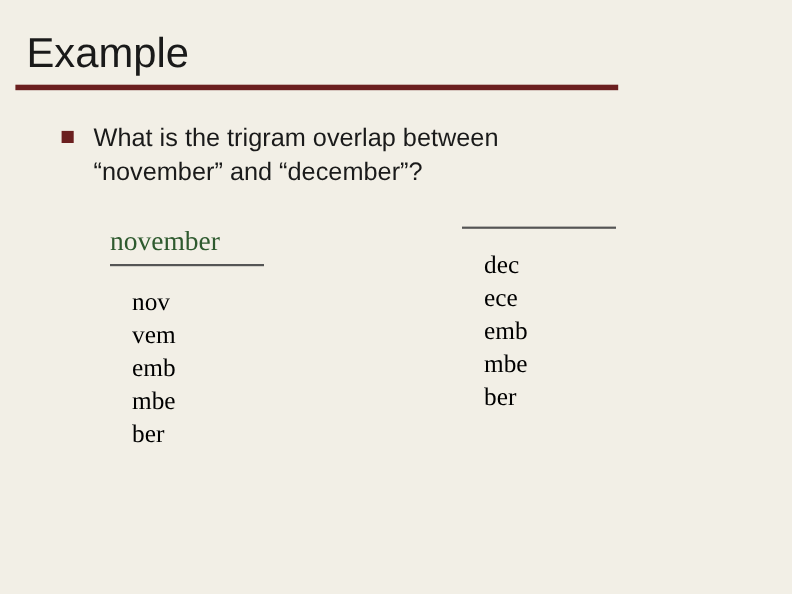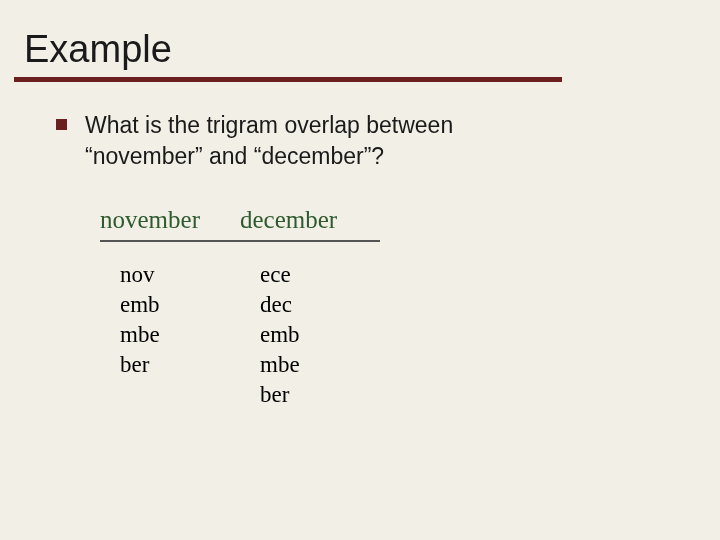--- a/index.html
+++ b/index.html
@@ -43,20 +43,21 @@
     flex-shrink: 0;
   }
   .bullet-text {
     font-size: 23px;
     line-height: 1.35;
   }
   .columns {
     display: flex;
     margin-top: 34px;
     padding-left: 44px;
+    gap: 180px;
   }
   .col {
     display: flex;
     flex-direction: column;
   }
   .col-head {
     font-family: Georgia, 'Times New Roman', serif;
     font-size: 25px;
     color: #2e5a2e;
     margin-bottom: 6px;
@@ -90,32 +91,32 @@
       <div class="bullet-text">What is the trigram overlap between “november” and “december”?</div>
     </div>
 
     <div class="columns">
 
       <div class="col">
         <div class="col-head">november</div>
         <div class="col-rule"></div>
         <div class="trigram-list">
           <div>nov</div>
+          <div>vem</div>
           <div>emb</div>
           <div>mbe</div>
           <div>ber</div>
         </div>
       </div>
 
       <div class="col">
-        <div class="col-head">december</div>
         <div class="col-rule"></div>
         <div class="trigram-list">
+          <div>dec</div>
           <div>ece</div>
-          <div>dec</div>
           <div>emb</div>
           <div>mbe</div>
           <div>ber</div>
         </div>
       </div>
 
     </div>
 
   </div>
 

